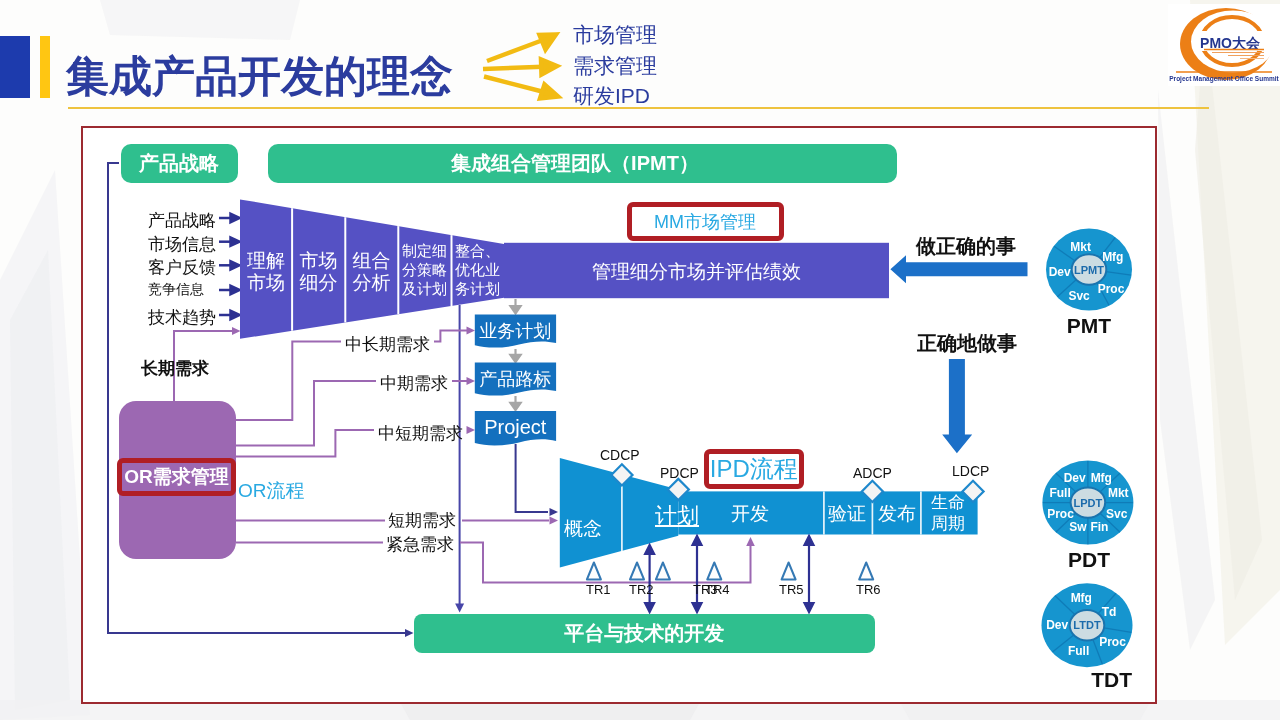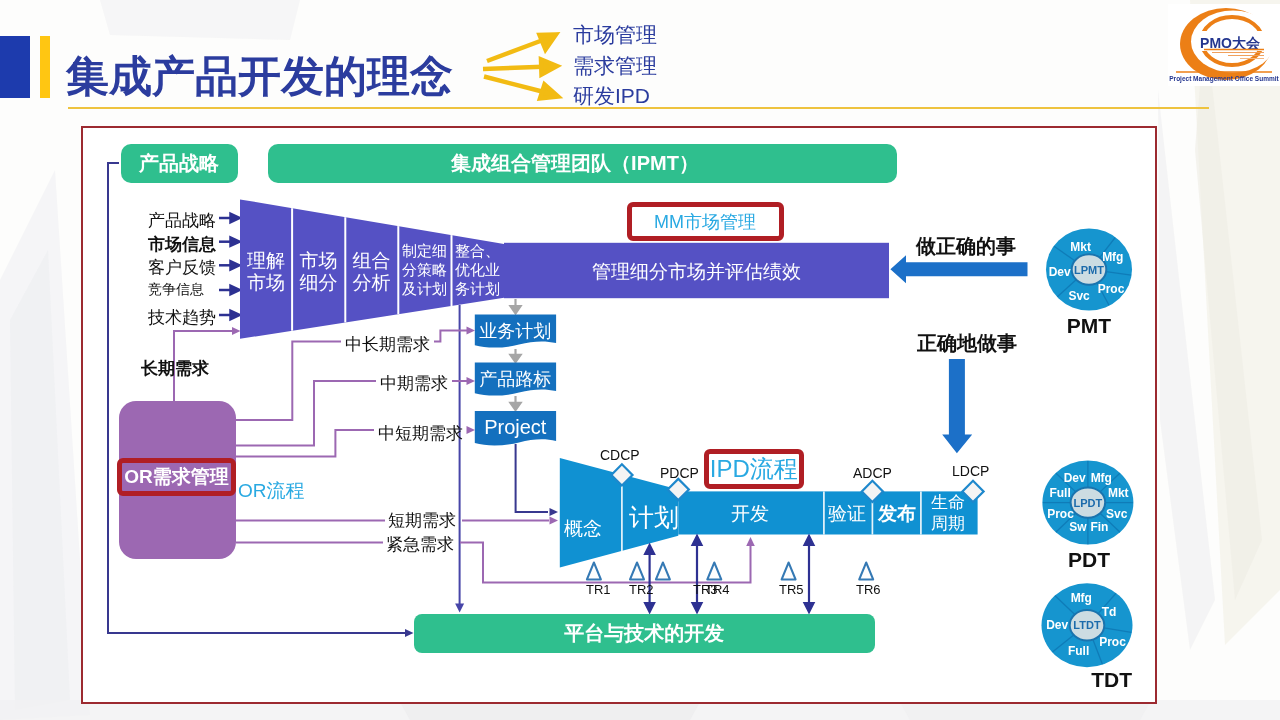--- a/index.html
+++ b/index.html
@@ -228,21 +228,21 @@
       <text x="1078.6" y="654.7" font-size="12" font-weight="bold" fill="#fff" text-anchor="middle" font-family="Liberation Sans">Full</text>
       <text x="1057.2" y="629.2" font-size="12" font-weight="bold" fill="#fff" text-anchor="middle" font-family="Liberation Sans">Dev</text>
       </g>
   </svg>
 
   <div class="gbox" style="left:120.5px;top:143.8px;width:117px;height:39.2px;font-size:20px;border-radius:10px;">产品战略</div>
   <div class="gbox" style="left:267.5px;top:143.8px;width:615px;height:39.2px;padding-right:14px;font-size:20px;border-radius:10px;">集成组合管理团队（IPMT）</div>
   <div class="gbox" style="left:413.7px;top:613.7px;width:461px;height:39.5px;font-size:20px;">平台与技术的开发</div>
 
   <div class="lbl" style="left:148px;top:209px;font-size:17px;">产品战略</div>
-  <div class="lbl" style="left:148px;top:233px;font-size:17px;font-weight:bold;">市场信息</div>
+  <div class="lbl" style="left:148px;top:233px;font-size:17px;">市场信息</div>
   <div class="lbl" style="left:148px;top:256px;font-size:17px;">客户反馈</div>
   <div class="lbl" style="left:148px;top:281px;font-size:14px;">竞争信息</div>
   <div class="lbl" style="left:148px;top:306px;font-size:17px;">技术趋势</div>
 
   <div class="wt" style="left:240px;top:250px;width:52px;font-size:19px;line-height:21.5px;">理解<br>市场</div>
   <div class="wt" style="left:292px;top:250px;width:53px;font-size:19px;line-height:21.5px;">市场<br>细分</div>
   <div class="wt" style="left:345px;top:250px;width:53px;font-size:19px;line-height:21.5px;">组合<br>分析</div>
   <div class="wt" style="left:398px;top:241px;width:53px;font-size:15px;line-height:19px;">制定细<br>分策略<br>及计划</div>
   <div class="wt" style="left:451px;top:241px;width:53px;font-size:15px;line-height:19px;">整合、<br>优化业<br>务计划</div>
   <div class="wt" style="left:504px;top:259px;width:385px;font-size:19px;">管理细分市场并评估绩效</div>
@@ -272,24 +272,24 @@
   <div class="wt" style="left:474.8px;top:416px;width:81px;font-size:20px;">Project</div>
 
   <div class="lbl" style="left:600px;top:447px;font-size:14px;">CDCP</div>
   <div class="lbl" style="left:660px;top:465px;font-size:14px;">PDCP</div>
   <div class="lbl" style="left:853px;top:465px;font-size:14px;">ADCP</div>
   <div class="lbl" style="left:952px;top:463px;font-size:14px;">LDCP</div>
   <div class="redframe" style="left:703.5px;top:449px;width:90.6px;height:29.5px;">
     <span class="cyan" style="font-size:24px;">IPD流程</span>
   </div>
   <div class="wt" style="left:563px;top:516px;width:40px;font-size:19px;">概念</div>
-  <div class="wt" style="left:629px;top:501px;width:40px;font-size:25px;">计划</div>
+  <div class="wt" style="left:655px;top:501px;width:40px;font-size:22px;text-decoration:underline;">计划</div>
   <div class="wt" style="left:730px;top:501px;width:40px;font-size:19px;">开发</div>
   <div class="wt" style="left:827px;top:501px;width:40px;font-size:19px;">验证</div>
-  <div class="wt" style="left:877px;top:501px;width:40px;font-size:19px;font-weight:bold;">发布</div>
+  <div class="wt" style="left:877px;top:501px;width:40px;font-size:19px;">发布</div>
   <div class="wt" style="left:930px;top:492px;width:36px;font-size:17px;line-height:21px;text-align:center;">生命<br>周期</div>
 
   <div class="lbl" style="left:586px;top:582px;font-size:13px;">TR1</div>
   <div class="lbl" style="left:629px;top:582px;font-size:13px;">TR2</div>
   <div class="lbl" style="left:653px;top:582px;font-size:13px;margin-left:40px;">TR3</div>
   <div class="lbl" style="left:705px;top:582px;font-size:13px;">TR4</div>
   <div class="lbl" style="left:779px;top:582px;font-size:13px;">TR5</div>
   <div class="lbl" style="left:856px;top:582px;font-size:13px;">TR6</div>
 
   <div class="lbl" style="left:1046px;top:314px;width:86px;text-align:center;font-size:21px;font-weight:bold;">PMT</div>

